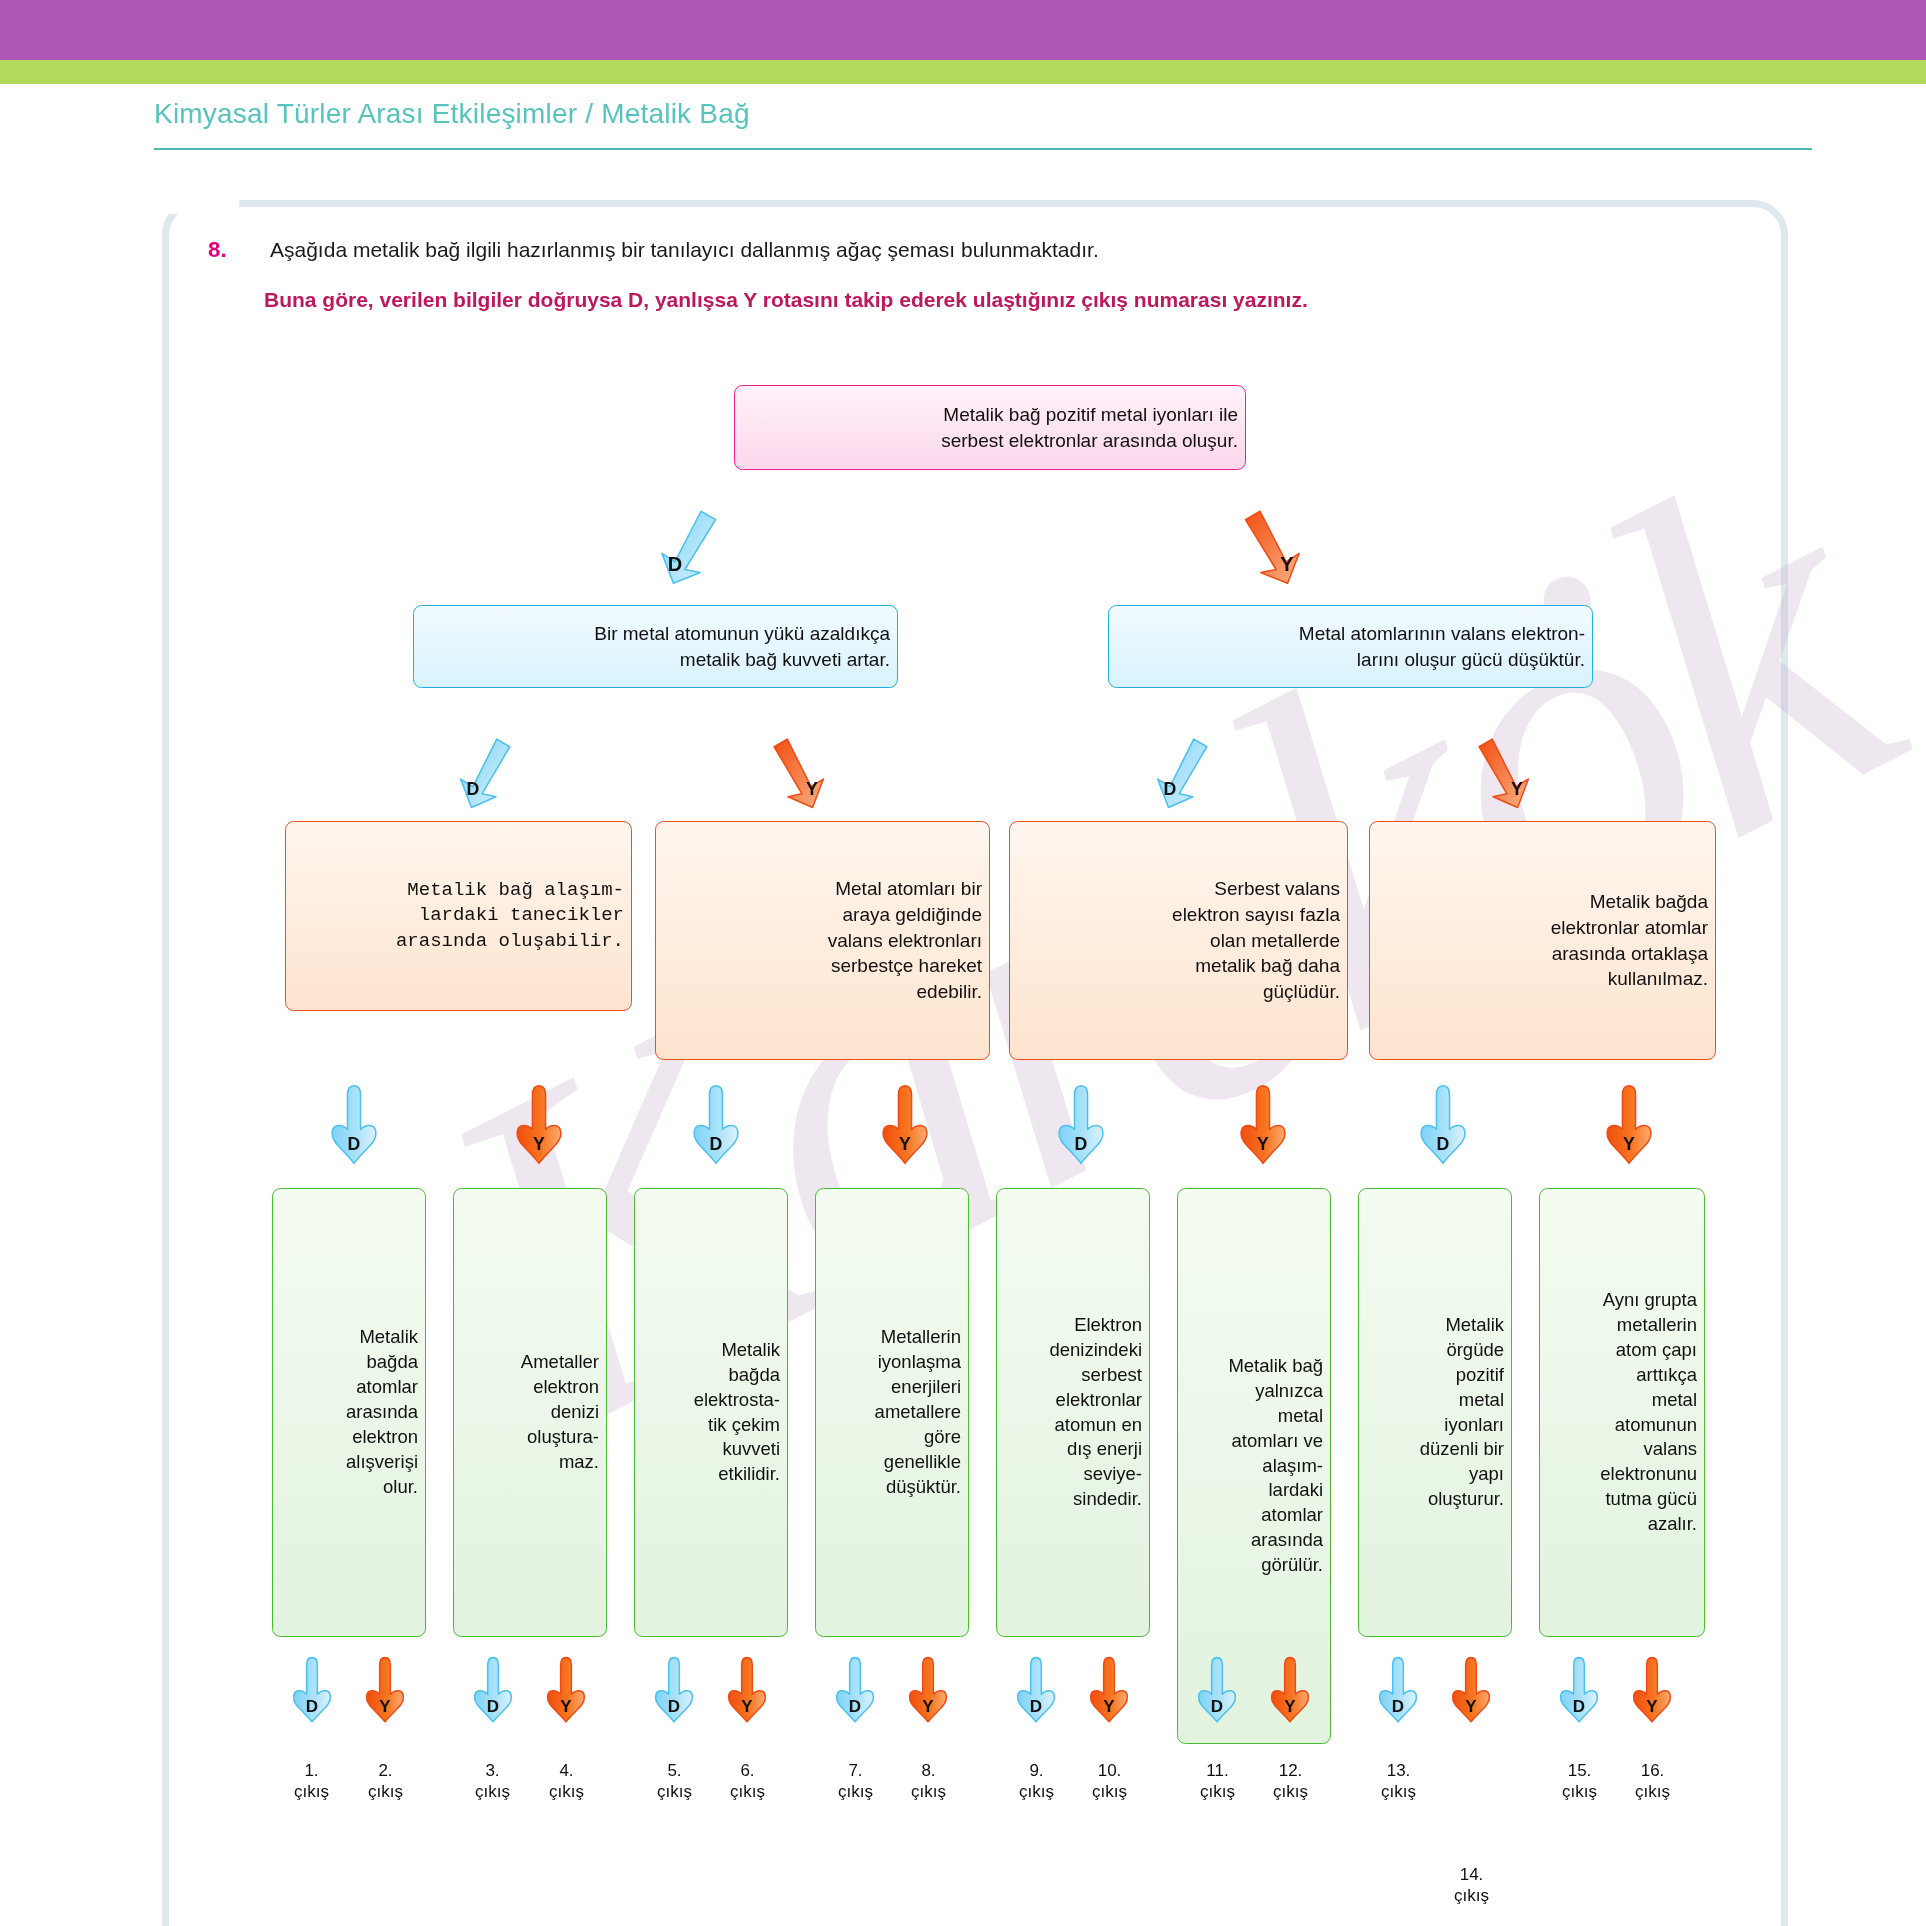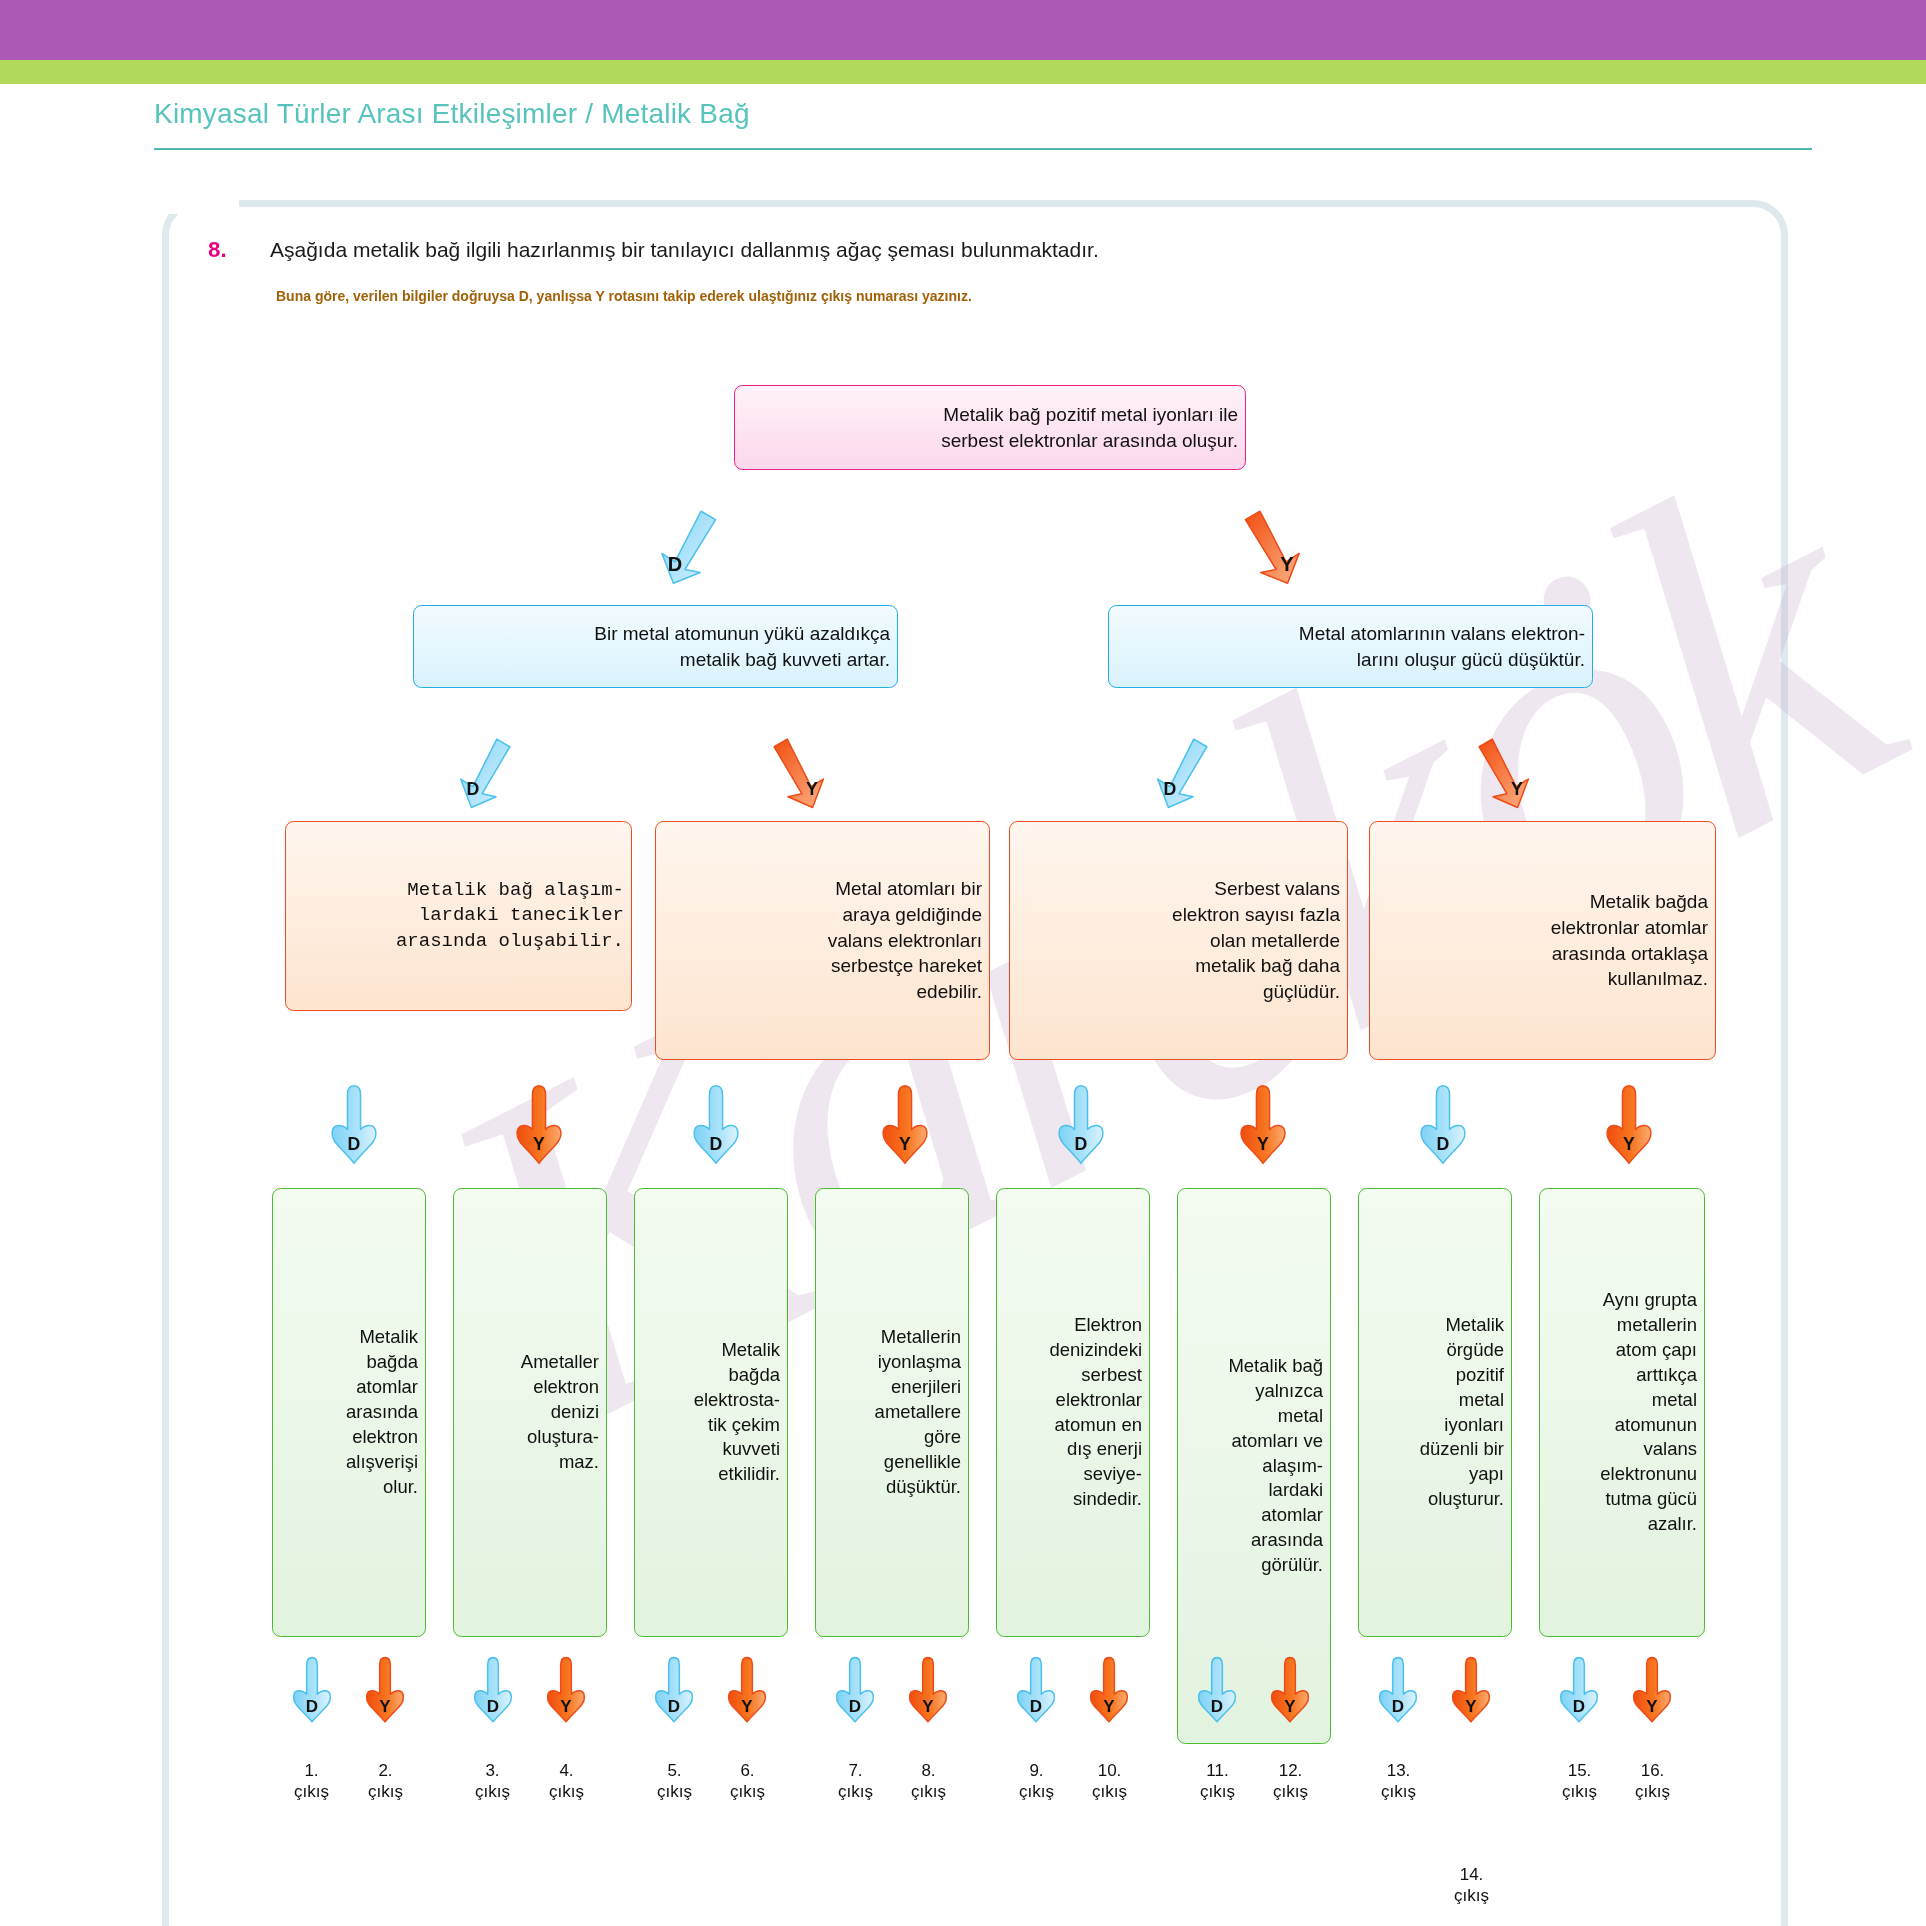--- a/index.html
+++ b/index.html
@@ -78,22 +78,22 @@
   #q-number {
     position: absolute; left: 208px; top: 237px;
     font-size: 22.3px; font-weight: bold; color: #e6007e;
   }
   #q-line1 {
     position: absolute; left: 270px; top: 238px;
     font-size: 21px; color: #1a1a1a;
     white-space: nowrap;
   }
   #q-line2 {
-    position: absolute; left: 276px; top: 288px;
-    font-size: 14px; color: #a16207;
+    position: absolute; left: 264px; top: 288px;
+    font-size: 21px; color: #be185d;
     font-weight: bold; white-space: nowrap;
   }
 
   
   .node {
     position: absolute;
     display: flex; align-items: center; justify-content: center;
     text-align: right;
     line-height: 1.35;
     color: #111;

